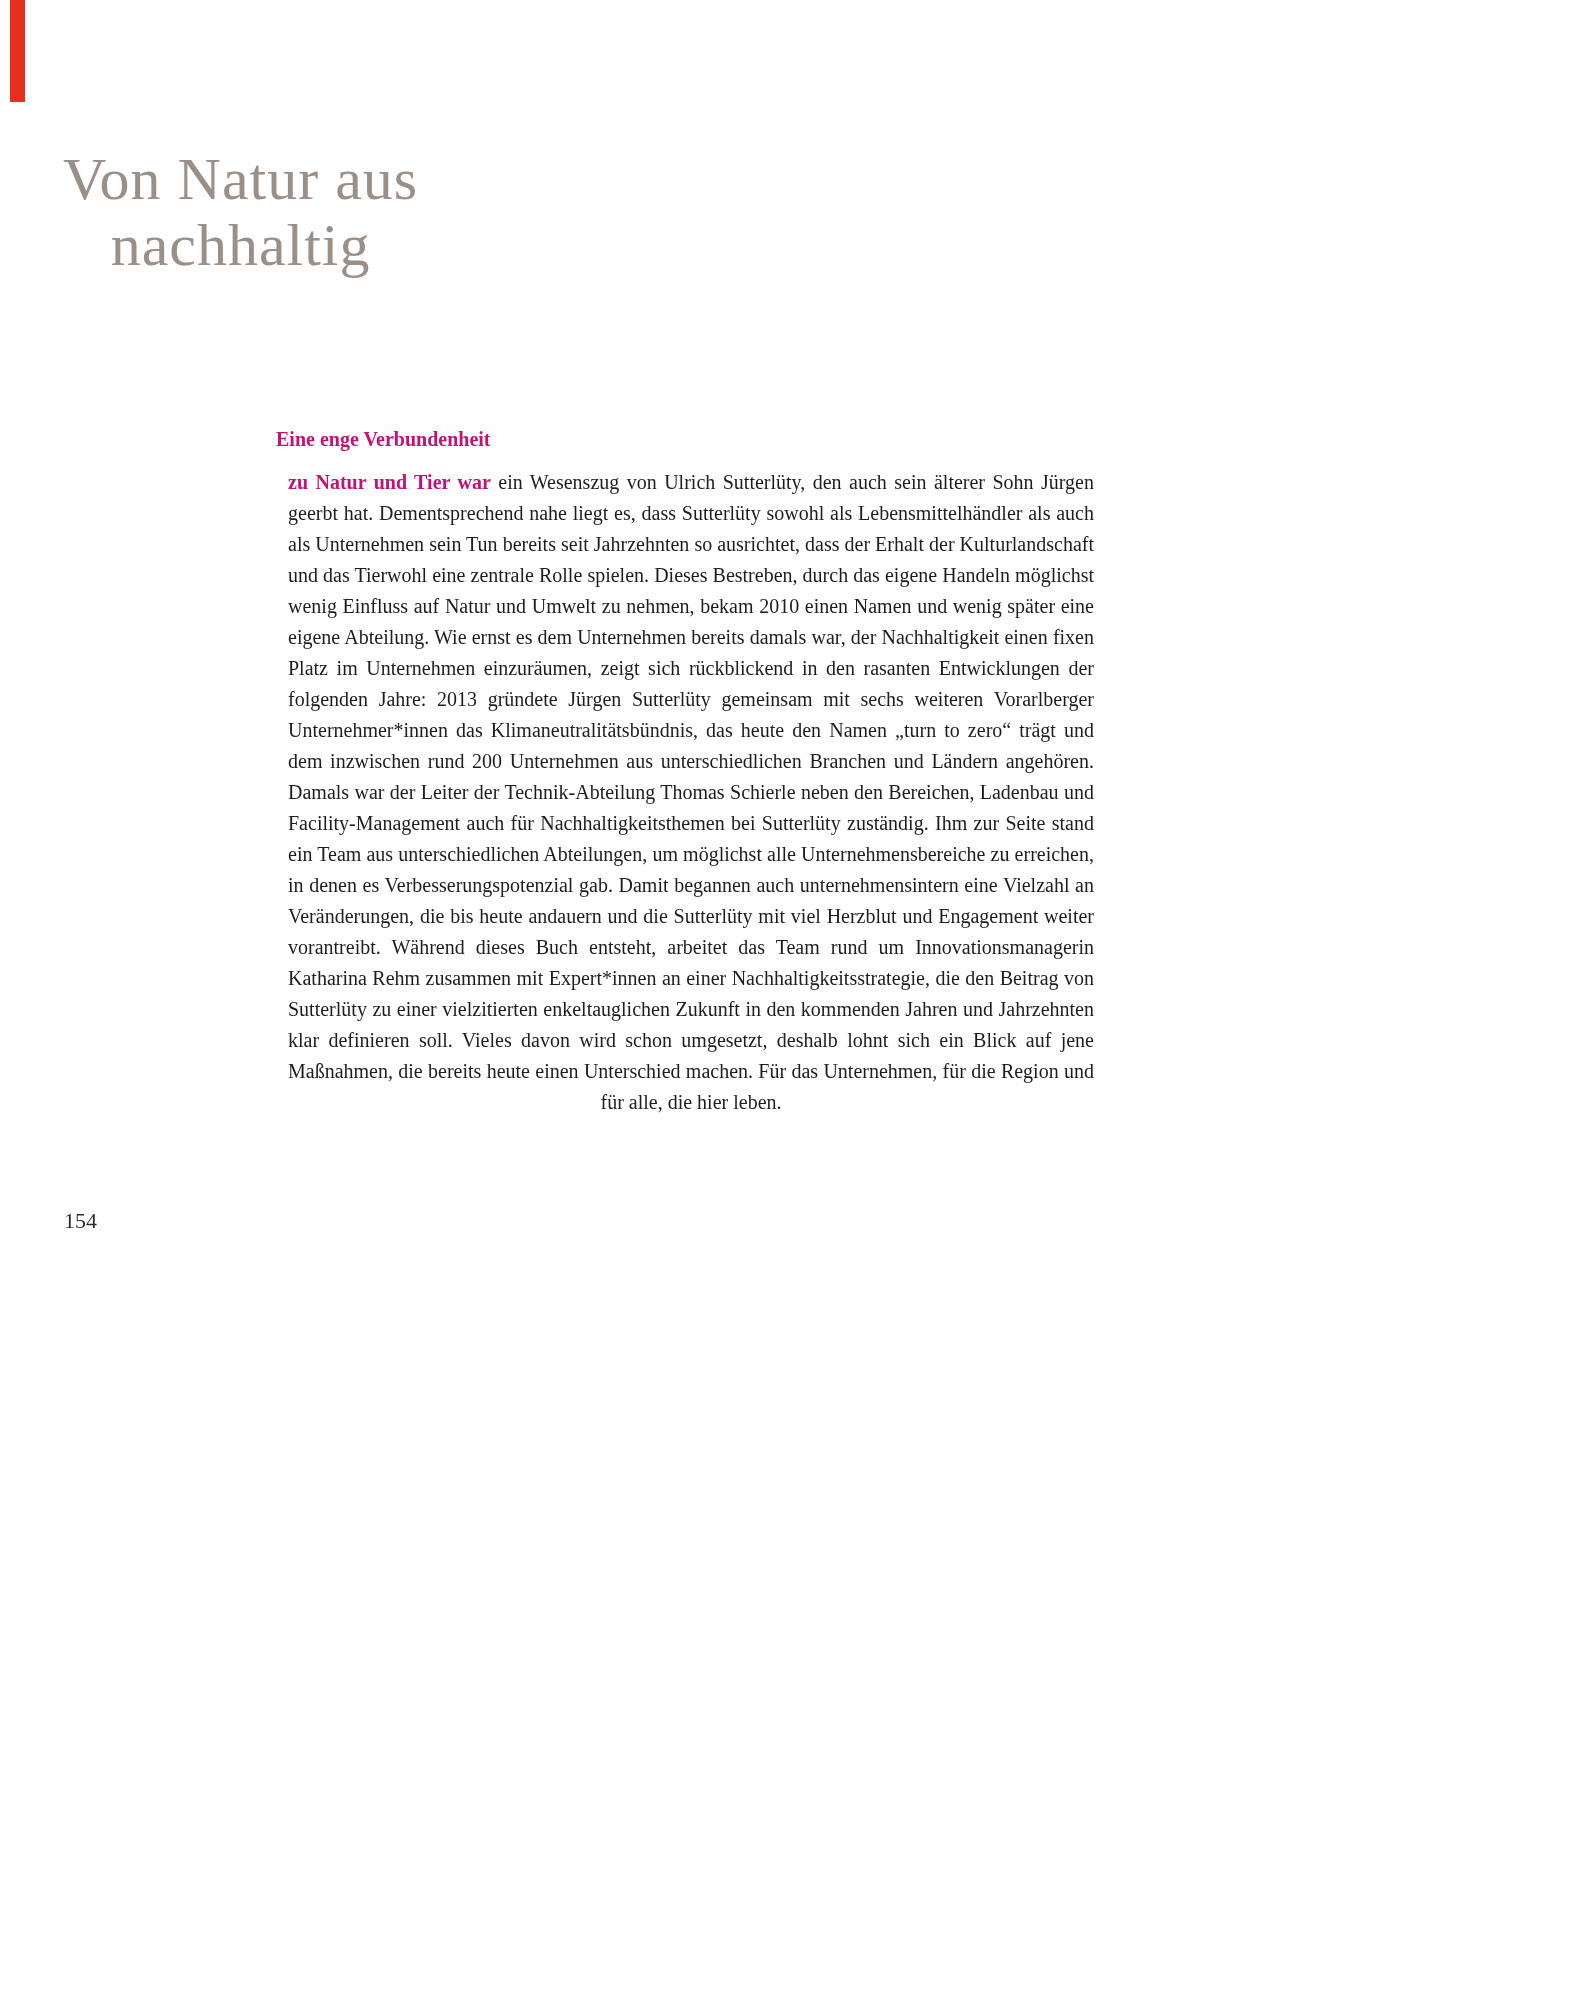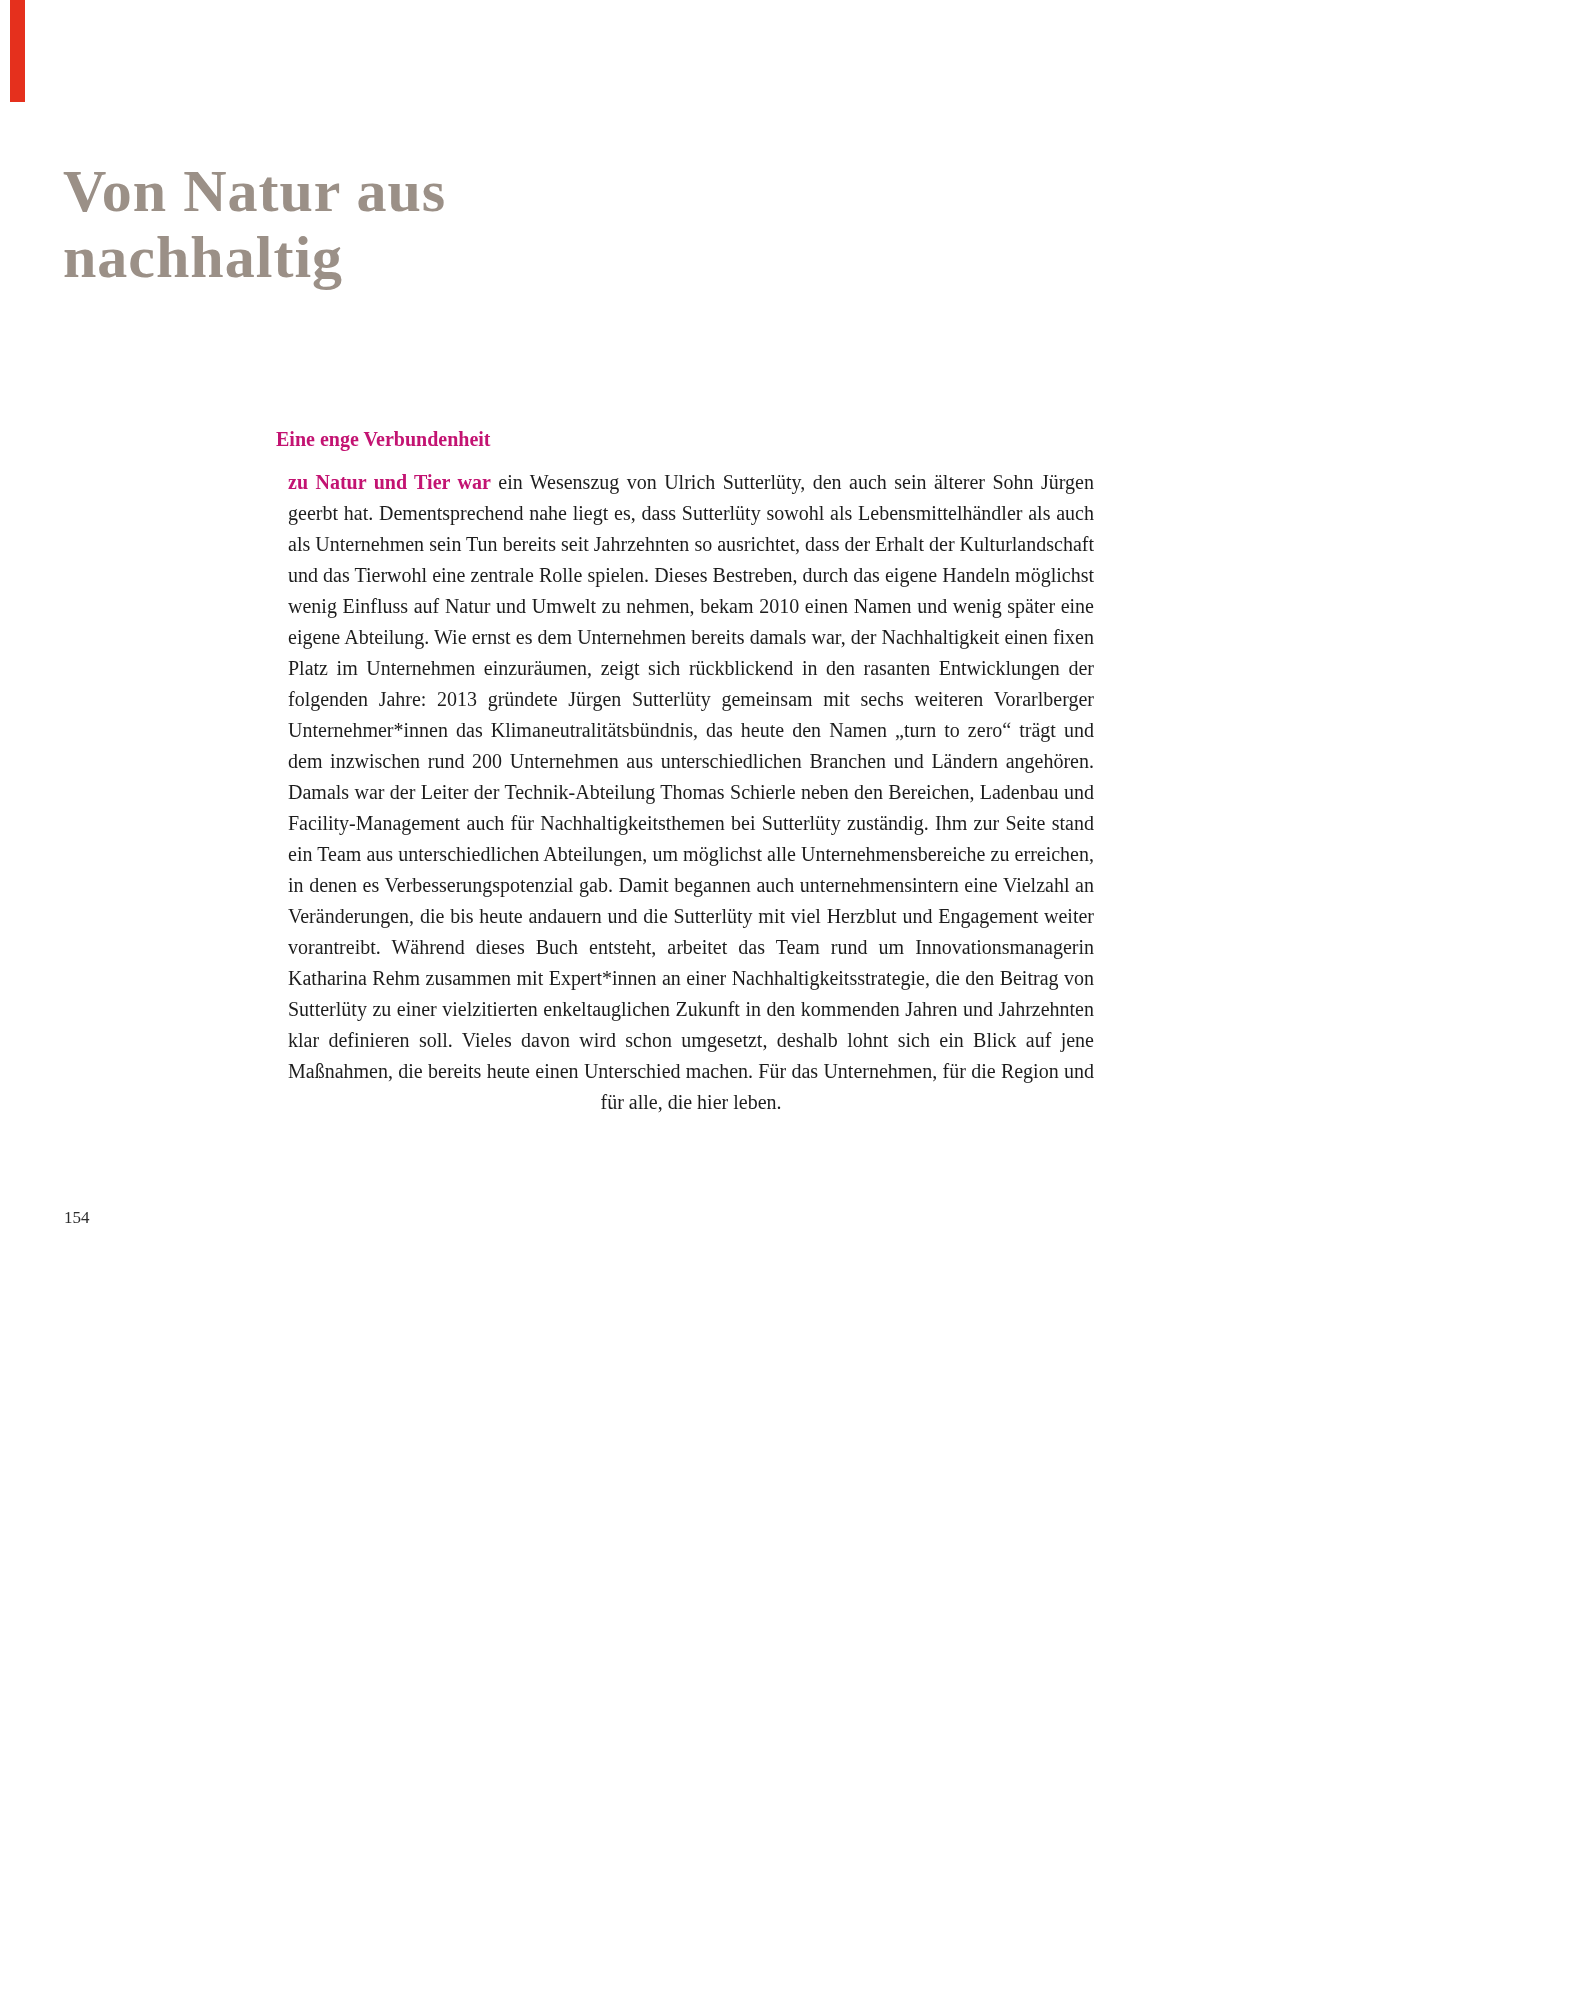--- a/index.html
+++ b/index.html
@@ -20,26 +20,27 @@
     left: 10px;
     top: 0;
     width: 15px;
     height: 102px;
     background: #e5301d;
   }
 
   .page-title {
     position: absolute;
     left: 63px;
-    top: 118px;
+    top: 106px;
     color: #9b9087;
     font-size: 60px;
-    font-weight: bold;
+    font-weight: normal;
     line-height: 66px;
     letter-spacing: 1px;
+    text-align: center;
   }
 
   .article {
     position: absolute;
     left: 276px;
     top: 424px;
     width: 830px;
     color: #1d1d1d;
     font-size: 20px;
     line-height: 31px;
@@ -62,21 +63,21 @@
   .lead-line-2 {
     color: #c31372;
     font-weight: bold;
   }
 
   .page-number {
     position: absolute;
     left: 64px;
     top: 1208px;
     color: #2b2b2b;
-    font-size: 17px;
+    font-size: 22px;
   }
 </style>
 </head>
 <body>
 
 <div class="accent-bar"></div>
 
 <h1 class="page-title">
   <span>Von Natur aus</span><br>
   <span>nachhaltig</span>

